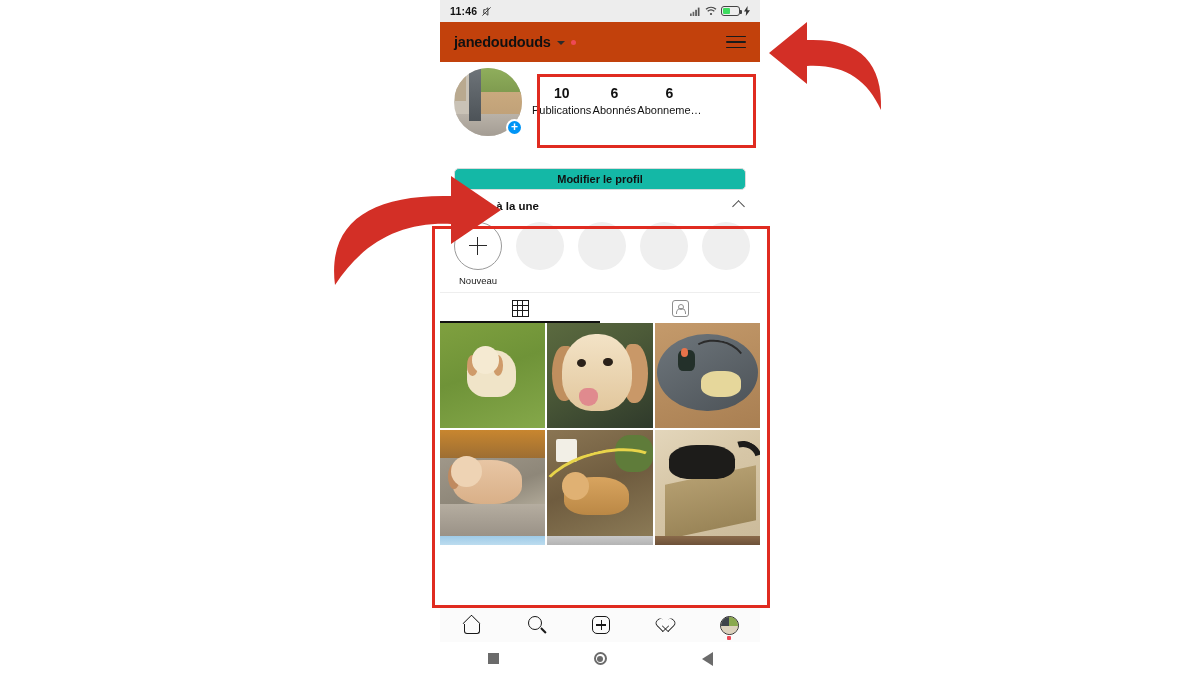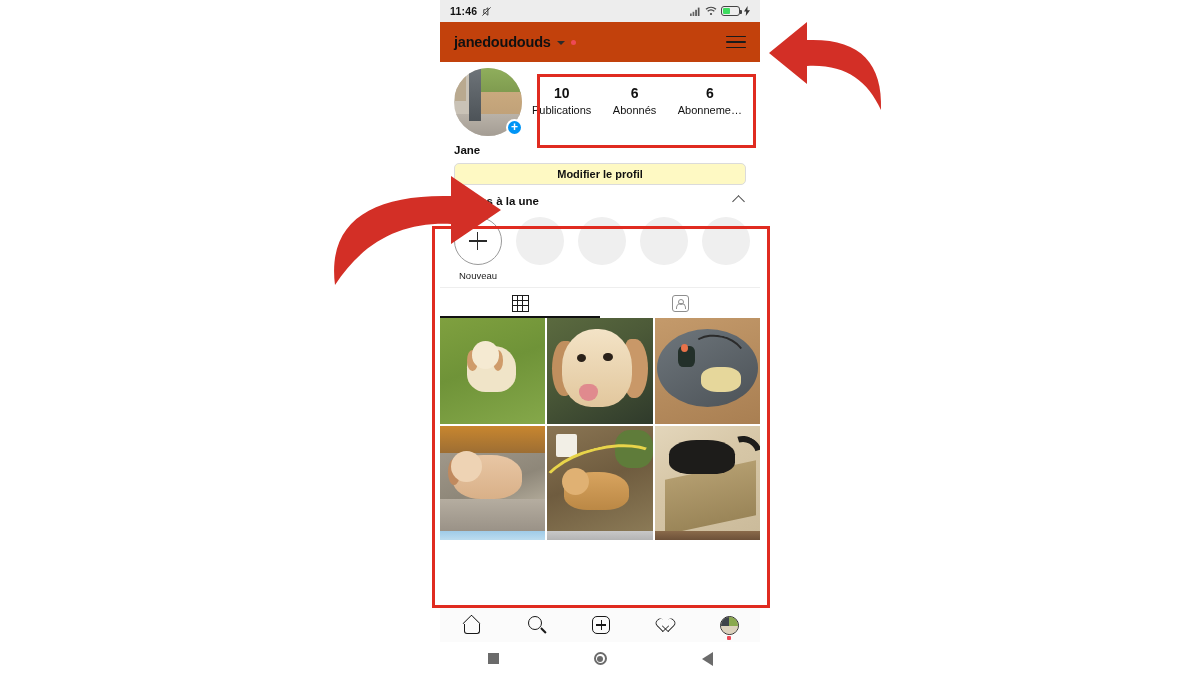--- a/index.html
+++ b/index.html
@@ -58,30 +58,30 @@
   .av-sky{position:absolute;left:38%;top:0;right:0;height:38%;background:linear-gradient(#8fae5c,#7e9a4f);}
   .av-ground{position:absolute;left:34%;top:36%;right:0;bottom:30%;background:linear-gradient(#c9a97e,#c0a178);}
   .av-floor{position:absolute;left:0;bottom:0;right:0;height:32%;background:linear-gradient(#b9b2a8,#a49d94);}
   .av-post{position:absolute;left:22%;top:0;width:18%;height:78%;background:linear-gradient(#6e7479,#4d5358);}
   .av-postb{position:absolute;left:2%;top:8%;width:16%;height:40%;background:#b9a98f;}
   .plus-badge{
     position:absolute;right:-1px;bottom:0;width:17px;height:17px;border-radius:50%;
     background:#0095f6;border:2px solid #fff;color:#fff;font-size:12px;line-height:13px;
     text-align:center;font-weight:700;
   }
-  .stats { flex:1; display:flex; align-items:center; justify-content:space-between; padding: 16px 4px 0 10px; }
+  .stats { flex:1; display:flex; align-items:center; justify-content:flex-start; padding: 16px 4px 0 10px; }
   .stat { text-align:center; min-width:46px; }
   .stat-num { font-size:14px; font-weight:700; color:#111; line-height:1.35; }
   .stat-lbl { font-size:11px; color:#111; line-height:1.3; white-space:nowrap; }
   .bio { padding-top:6px; }
   .bio-name { font-size:11.5px; font-weight:700; color:#111; line-height:1.5; }
   .bio-text { font-size:11.5px; color:#222; line-height:1.45; }
   .editbtn {
-    margin: 4px 0 0 0; height:22px; width:100%;
-    border:1px solid #dbdbdb; border-radius:5px; background:#fef9c3;
+    margin: 26px 0 0 0; height:22px; width:100%;
+    border:1px solid #dbdbdb; border-radius:5px; background:#14b8a6;
     font-size:11px; font-weight:700; color:#111;
     display:flex; align-items:center; justify-content:center; cursor:pointer;
   }
 
   
   .stories { padding: 10px 14px 6px 14px; background:#fff; }
   .st-head { display:flex; align-items:center; justify-content:space-between; }
   .st-title { font-size:11.5px; font-weight:700; color:#111; }
   .chev-up { width:9px;height:9px;border-left:1.6px solid #4a4a4a;border-top:1.6px solid #4a4a4a;transform:rotate(45deg); margin-right:3px;}
   .st-sub { font-size:11px; color:#3c3c3c; padding-top:3px; }
@@ -285,21 +285,20 @@
             <div class="stat-num">6</div>
             <div class="stat-lbl">Abonnés</div>
           </div>
           <div class="stat">
             <div class="stat-num">6</div>
             <div class="stat-lbl">Abonneme…</div>
           </div>
         </div>
       </div>
       <div class="bio">
-        <div class="bio-name">Jane</div>
       </div>
       <div class="editbtn">Modifier le profil</div>
     </div>
 
     <div class="stories">
       <div class="st-head">
         <span class="st-title">Stories à la une</span>
         <span class="chev-up"></span>
       </div>
       <div class="st-row">

